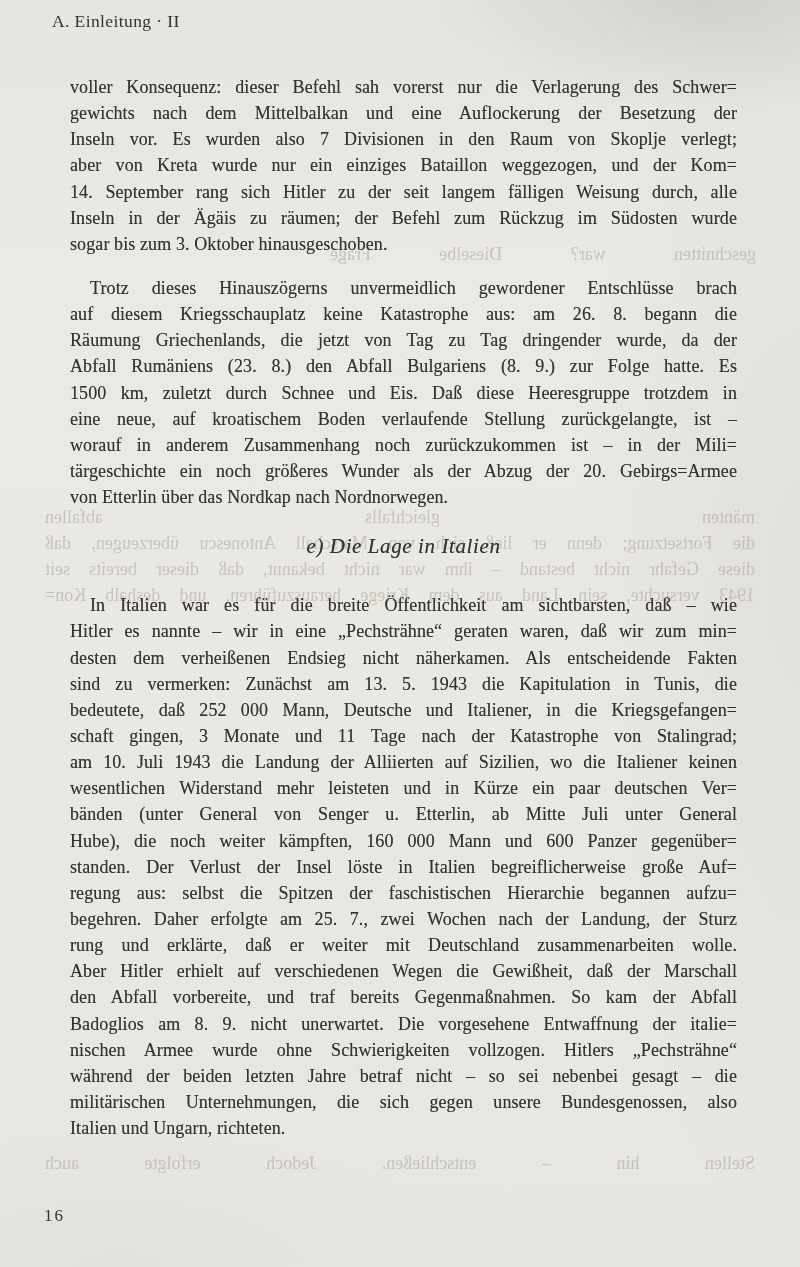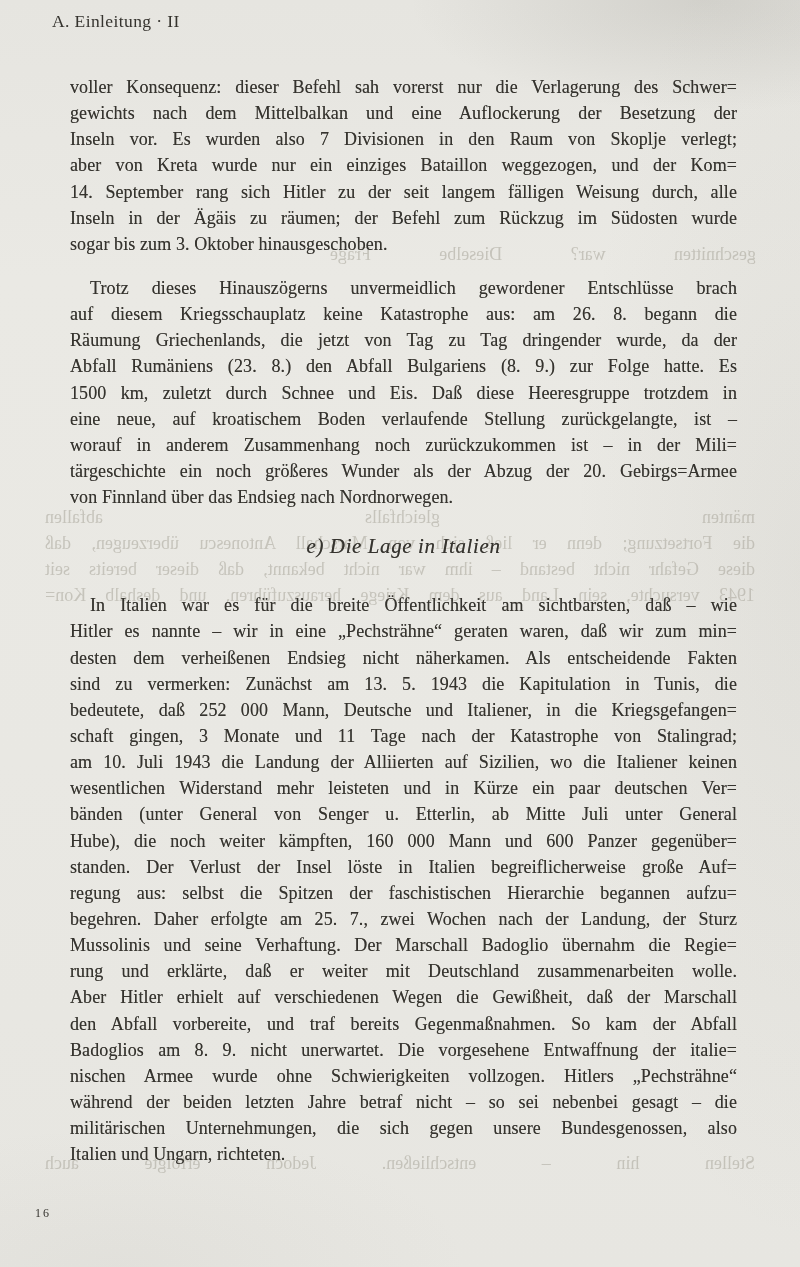--- a/index.html
+++ b/index.html
@@ -71,23 +71,23 @@
     line-height: 32px;
     text-align: right;
     text-align-last: center;
     font-style: italic;
     font-size: 21px;
     letter-spacing: 0.6px;
   }
 
   .page-number {
     position: absolute;
-    left: 35px; top: 1206px;
+    left: 44px; top: 1206px;
     z-index: 2;
-    font-size: 12px;
+    font-size: 17px;
     letter-spacing: 2px;
     color: var(--ink);
   }
 </style>
 </head>
 <body>
 
 <div class="page">
   <div class="running-header">A. Einleitung · II</div>
 
@@ -112,38 +112,37 @@
       </div>
       <div class="paragraph">
         <div class="line indent">Trotz dieses Hinauszögerns unvermeidlich gewordener Entschlüsse brach</div>
         <div class="line">auf diesem Kriegsschauplatz keine Katastrophe aus: am 26. 8. begann die</div>
         <div class="line">Räumung Griechenlands, die jetzt von Tag zu Tag dringender wurde, da der</div>
         <div class="line">Abfall Rumäniens (23. 8.) den Abfall Bulgariens (8. 9.) zur Folge hatte. Es</div>
         <div class="line">1500 km, zuletzt durch Schnee und Eis. Daß diese Heeresgruppe trotzdem in</div>
         <div class="line">eine neue, auf kroatischem Boden verlaufende Stellung zurückgelangte, ist –</div>
         <div class="line">worauf in anderem Zusammenhang noch zurückzukommen ist – in der Mili=</div>
         <div class="line">tärgeschichte ein noch größeres Wunder als der Abzug der 20. Gebirgs=Armee</div>
-        <div class="line para-end">von Finnland über das Endsieg nach Nordnorwegen.</div>
+        <div class="line para-end">von Etterlin über das Nordkap nach Nordnorwegen.</div>
       </div>
       <div class="section-heading">e) Die Lage in Italien</div>
       <div class="paragraph">
         <div class="line indent">In Italien war es für die breite Öffentlichkeit am sichtbarsten, daß – wie</div>
         <div class="line">Hitler es nannte – wir in eine „Pechsträhne“ geraten waren, daß wir zum min=</div>
         <div class="line">desten dem verheißenen Endsieg nicht näherkamen. Als entscheidende Fakten</div>
         <div class="line">sind zu vermerken: Zunächst am 13. 5. 1943 die Kapitulation in Tunis, die</div>
         <div class="line">bedeutete, daß 252 000 Mann, Deutsche und Italiener, in die Kriegsgefangen=</div>
         <div class="line">schaft gingen, 3 Monate und 11 Tage nach der Katastrophe von Stalingrad;</div>
         <div class="line">am 10. Juli 1943 die Landung der Alliierten auf Sizilien, wo die Italiener keinen</div>
         <div class="line">wesentlichen Widerstand mehr leisteten und in Kürze ein paar deutschen Ver=</div>
         <div class="line">bänden (unter General von Senger u. Etterlin, ab Mitte Juli unter General</div>
         <div class="line">Hube), die noch weiter kämpften, 160 000 Mann und 600 Panzer gegenüber=</div>
         <div class="line">standen. Der Verlust der Insel löste in Italien begreiflicherweise große Auf=</div>
         <div class="line">regung aus: selbst die Spitzen der faschistischen Hierarchie begannen aufzu=</div>
         <div class="line">begehren. Daher erfolgte am 25. 7., zwei Wochen nach der Landung, der Sturz</div>
-        <div class="line">Mussolinis und seine Verhaftung. Der Marschall Badoglio übernahm die Regie=</div>
         <div class="line">rung und erklärte, daß er weiter mit Deutschland zusammenarbeiten wolle.</div>
         <div class="line">Aber Hitler erhielt auf verschiedenen Wegen die Gewißheit, daß der Marschall</div>
         <div class="line">den Abfall vorbereite, und traf bereits Gegenmaßnahmen. So kam der Abfall</div>
         <div class="line">Badoglios am 8. 9. nicht unerwartet. Die vorgesehene Entwaffnung der italie=</div>
         <div class="line">nischen Armee wurde ohne Schwierigkeiten vollzogen. Hitlers „Pechsträhne“</div>
         <div class="line">während der beiden letzten Jahre betraf nicht – so sei nebenbei gesagt – die</div>
         <div class="line">militärischen Unternehmungen, die sich gegen unsere Bundesgenossen, also</div>
         <div class="line para-end">Italien und Ungarn, richteten.</div>
       </div>
     </main>

